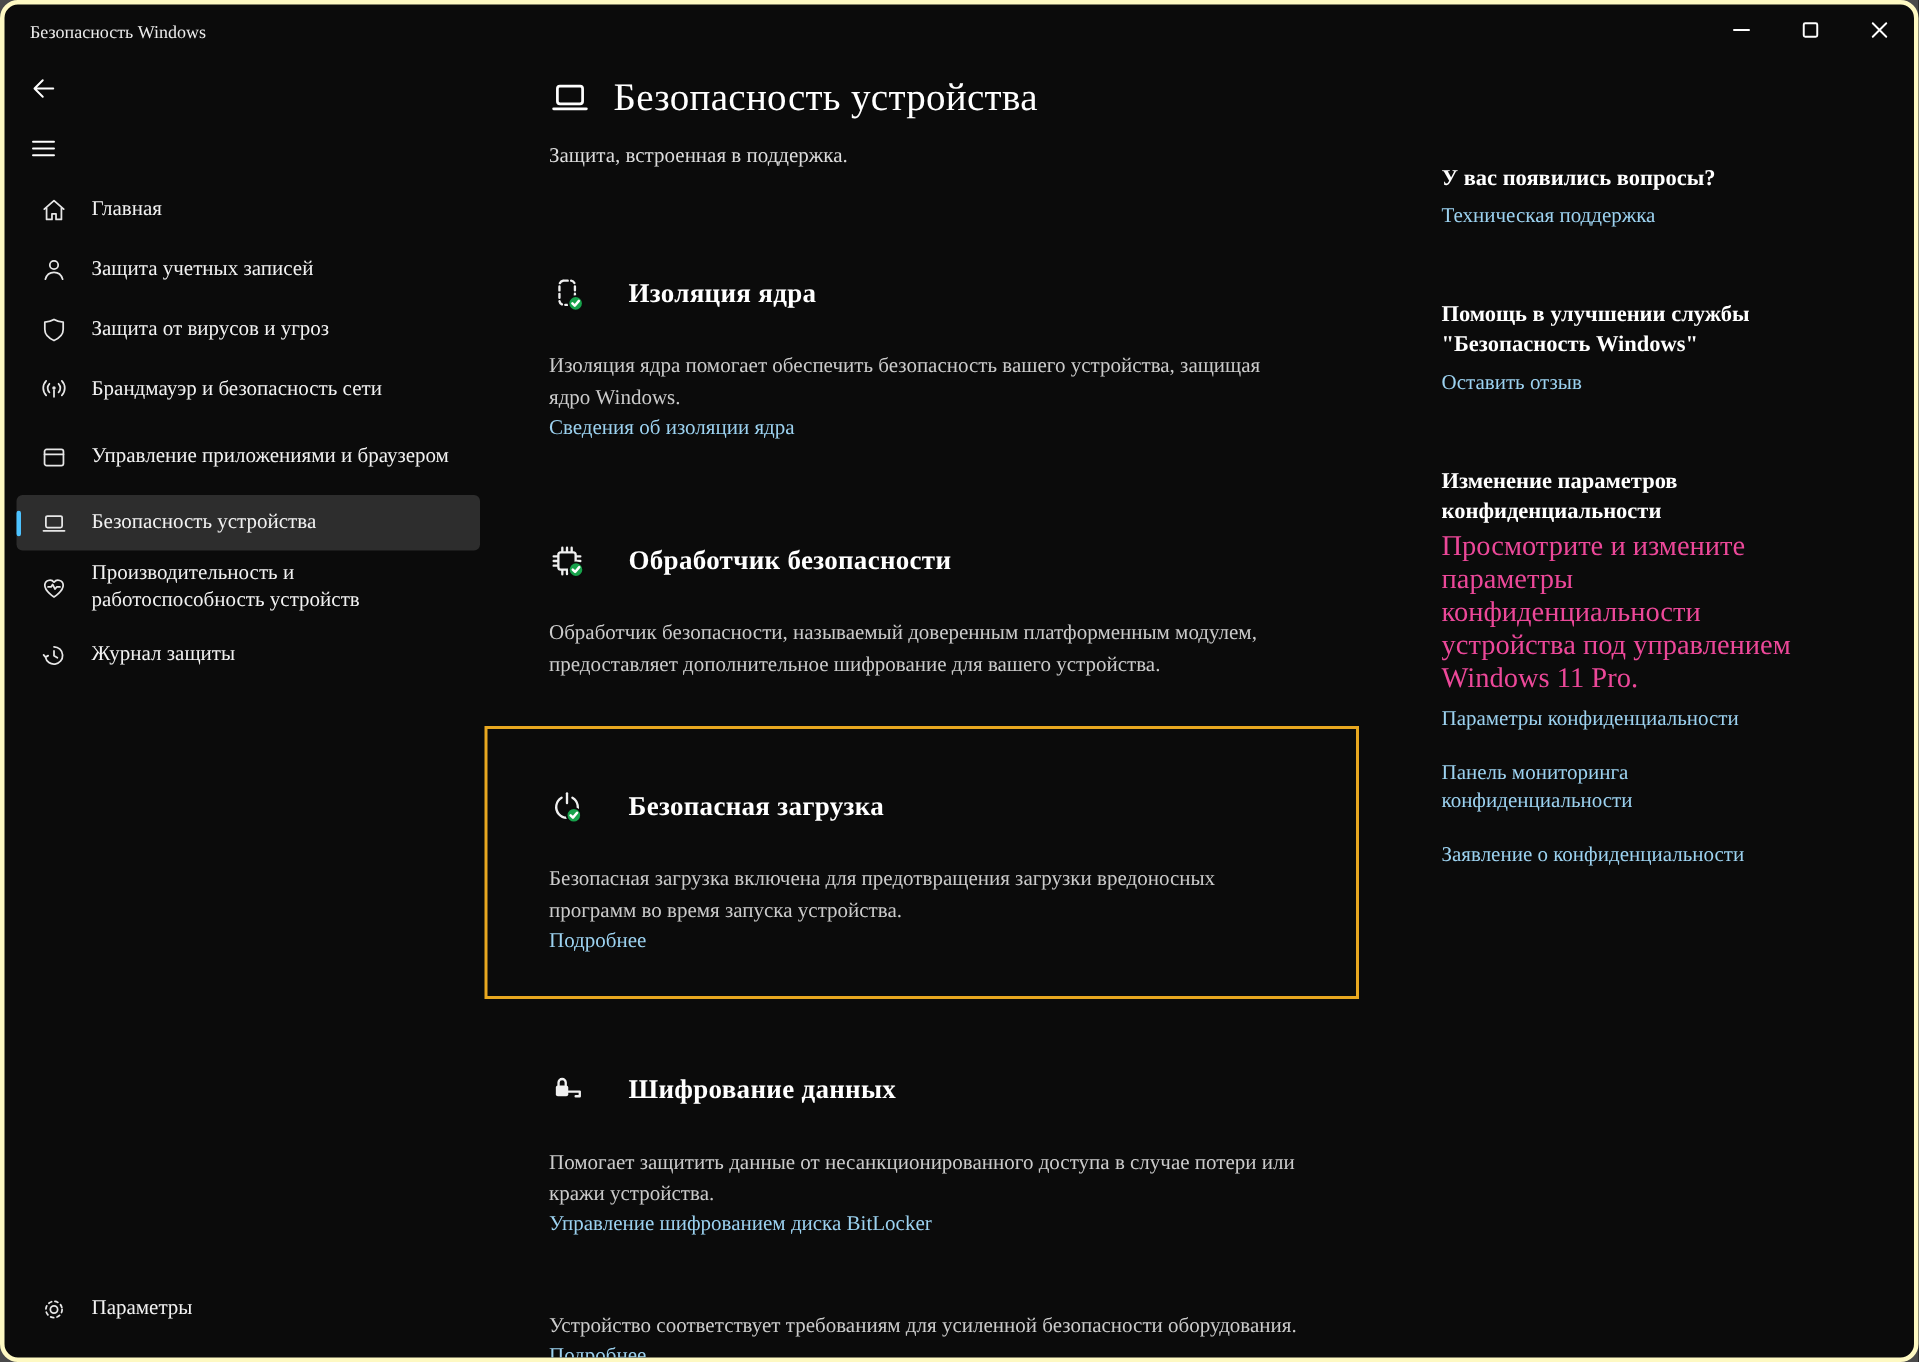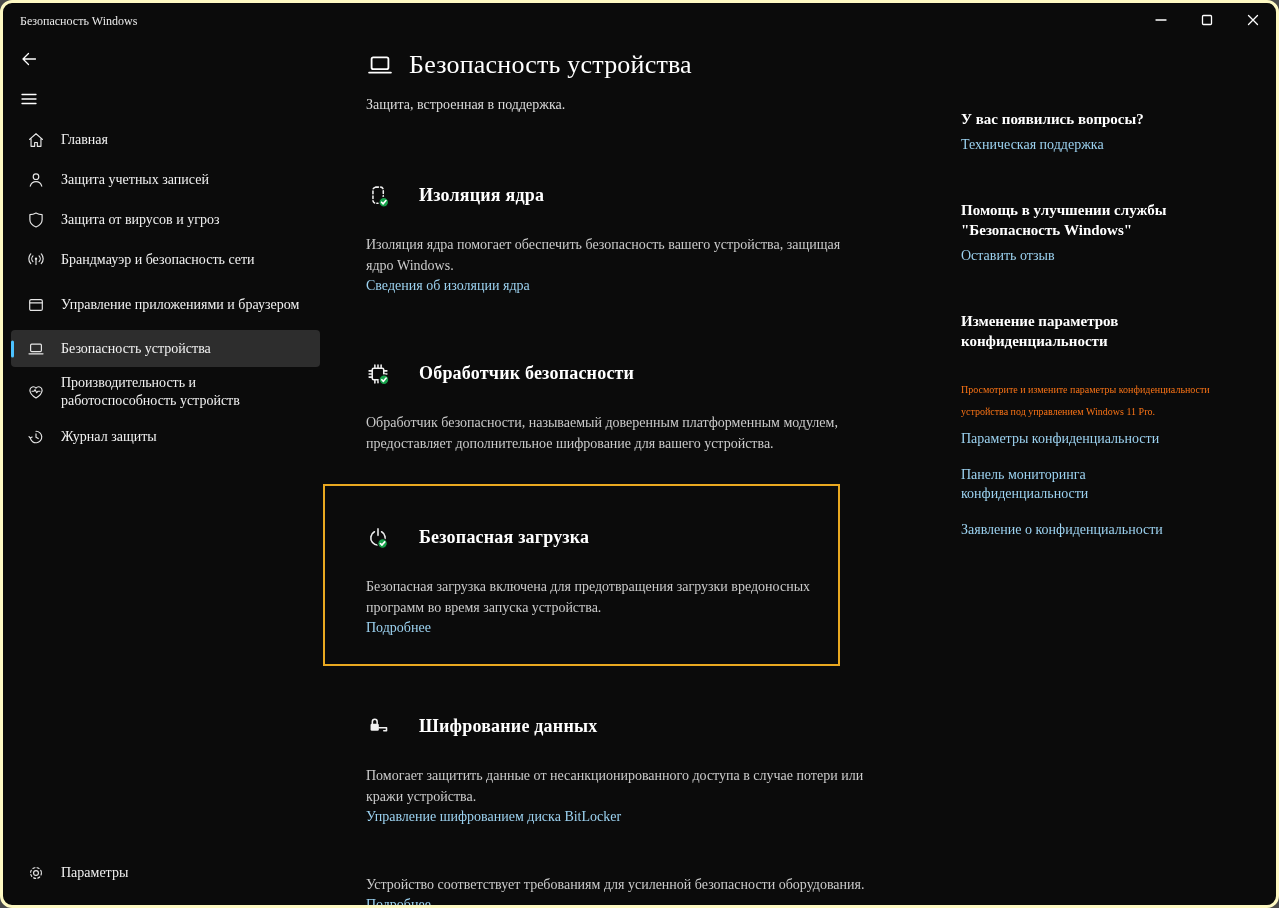--- a/index.html
+++ b/index.html
@@ -41,29 +41,29 @@
   .main-header h1{font-size:26px;font-weight:400;margin:0;letter-spacing:.2px}
   .page-icon{width:28px;height:28px;color:#fff}
   .subtitle{margin-top:17px;font-size:14px;color:#dcdcdc}
   .section{margin-top:52px}
   .section.first{margin-top:56px}
   .sec-head{display:flex;align-items:center;gap:13px}
   .sec-icon{width:24px;height:24px;flex:0 0 24px;color:#f0f0f0}
   .sec-head h2{margin:16px;font-size:18px;font-weight:700;letter-spacing:.2px}
   .desc{margin:12px 0 0;font-size:14px;line-height:21px;color:var(--muted);max-width:500px}
   .link{display:inline-block;font-size:14px;line-height:19px;color:var(--link);cursor:pointer;text-decoration:none}
-  .hl-box{margin:30px 0 0 -43px;width:517px;border:2px solid var(--highlight);padding:25px 24px 27px 41px}
+  .hl-box{margin:30px 0 0 -43px;width:583px;border:2px solid var(--highlight);padding:25px 24px 27px 41px}
   .hl-box .section{margin-top:0}
   .section.after-box{margin-top:34px}
   .foot-note{margin-top:48px}
   
   .aside{position:absolute;left:958px;top:106px;width:252px}
   .aside h3{margin:0;font-size:15px;font-weight:600;line-height:20px;color:#fff}
   .aside .blockgap{margin-top:46px}
-  .aside p{margin:28px 0 0;font-size:10px;line-height:22px;color:#f97316}
+  .aside p{margin:3px 0 0;font-size:19px;line-height:22px;color:#ec4899}
   .aside .link{margin-top:6px;display:block}
   .aside .link + .link{margin-top:17px}
   svg .stroke{fill:none;stroke:currentColor;stroke-width:1.3;stroke-linecap:round;stroke-linejoin:round}
   svg .badge-circle{fill:var(--success);stroke:#0b0b0b;stroke-width:1}
   svg .badge-check{fill:none;stroke:#fff;stroke-width:1.4;stroke-linecap:round;stroke-linejoin:round}
 </style>
 </head>
 <body>
 
 <div class="win">

